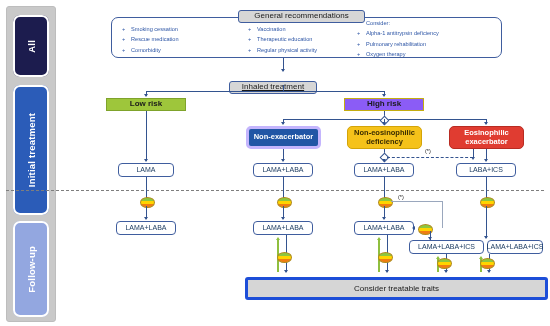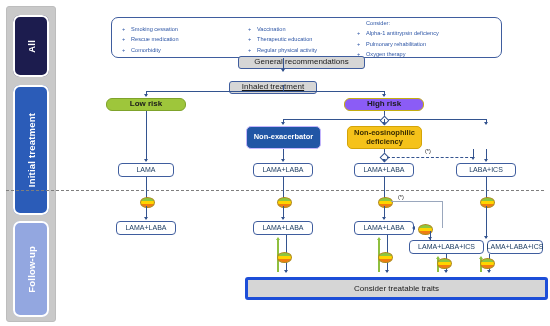--- a/index.html
+++ b/index.html
@@ -23,27 +23,27 @@
   .box{position:absolute;box-sizing:border-box;display:flex;
        align-items:center;justify-content:center;text-align:center;
        line-height:1.1;}
 
   .b-grey{background:#d6d6d6;border:1px solid #3f5d9e;border-radius:3px;
           color:#1a1a1a;font-size:8px;}
   .b-white{background:#ffffff;border:1px solid #3f5d9e;border-radius:4px;
            color:#16365c;font-size:7px;}
   .b-bullets{background:#ffffff;border:1px solid #3f5d9e;border-radius:7px;}
 
-  .banner{border-radius:6px;font-size:8px;font-weight:bold;color:#1a1a1a;}
+  .banner{border-radius:0;font-size:8px;font-weight:bold;color:#1a1a1a;}
   .b-lowrisk{background:#9ec63b;border:1px solid #7fa32b;}
   .b-highrisk{background:#8b5cf6;border:1px solid #c4ad10;}
 
   .cat{border-radius:5px;font-size:7.5px;font-weight:bold;color:#ffffff;
        padding:2px;}
-  .c-blue{background:#2156a5;border:1px solid #c4b5fd;}
+  .c-blue{background:#2156a5;border:3px solid #c4b5fd;}
   .c-yellow{background:#f5c21a;border:1px solid #d4a408;color:#3a2c00;}
   .c-red{background:#e03c31;border:1px solid #b82b22;}
 
   
   .bl{position:absolute;color:#2f57a6;font-size:5.6px;line-height:1.85;
       white-space:nowrap;}
   .bl .row{display:flex;}
   .bl .bullet{width:9px;flex:none;}
   .bl .head{color:#2f57a6;margin-left:0px;}
 
@@ -94,21 +94,21 @@
     <div class="phase ph-init">
       <span>Initial treatment</span>
     </div>
     <div class="phase ph-fu">
       <span>Follow-up</span>
     </div>
   </div>
 
   <div class="box b-bullets" style="left:111px;top:17px;width:391px;height:41px;"></div>
 
-  <div class="box b-grey" style="left:238px;top:10px;width:127px;height:13px;margin-top:46px;">General recommendations</div>
+  <div class="box b-grey" style="left:238px;top:10px;width:127px;height:13px;">General recommendations</div>
 
   <div class="bl" style="left:122px;top:24px;">
     <div class="row">
         <span class="bullet">+</span>
         <span>Smoking cessation</span>
       </div>
     <div class="row">
         <span class="bullet">+</span>
         <span>Rescue medication</span>
       </div>
@@ -175,20 +175,21 @@
   <div class="diamond" style="left:381px;top:117px;"></div>
   <div class="vline" style="left:283px;top:119px;height:5px;"></div>
   <div class="vline" style="left:384px;top:119px;height:5px;"></div>
   <div class="vline" style="left:486px;top:119px;height:5px;"></div>
   <div class="arrow" style="left:281px;top:122px;"></div>
   <div class="arrow" style="left:382px;top:122px;"></div>
   <div class="arrow" style="left:484px;top:122px;"></div>
 
   <div class="box cat c-blue" style="left:246px;top:126px;width:75px;height:23px;">Non-exacerbator</div>
   <div class="box cat c-yellow" style="left:347px;top:126px;width:75px;height:23px;">Non-eosinophilic deficiency</div>
+  <div class="box cat c-red" style="left:449px;top:126px;width:75px;height:23px;">Eosinophilic exacerbator</div>
 
   <div class="vline" style="left:283px;top:149px;height:12px;"></div>
   <div class="arrow" style="left:281px;top:159px;"></div>
 
   <div class="vline" style="left:384px;top:149px;height:7px;"></div>
   <div class="diamond" style="left:381px;top:154px;"></div>
   <div class="vline" style="left:384px;top:159px;height:2px;"></div>
   <div class="arrow" style="left:382px;top:159px;"></div>
 
   <div class="dash-h-blue" style="left:387px;top:157px;width:86px;"></div>

